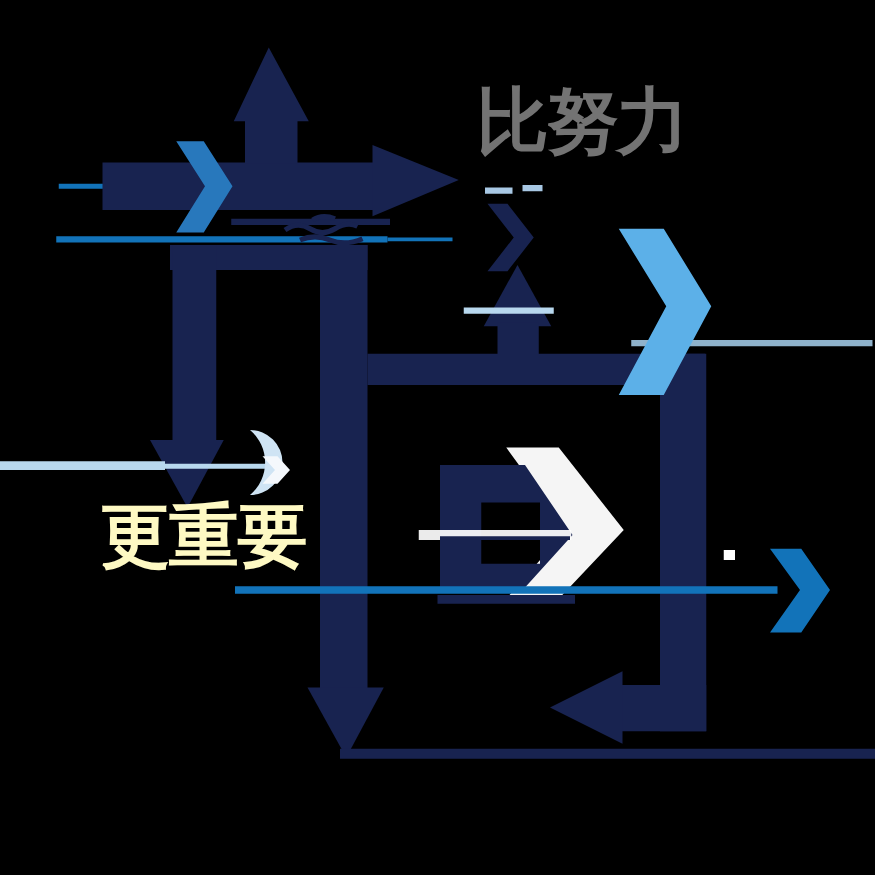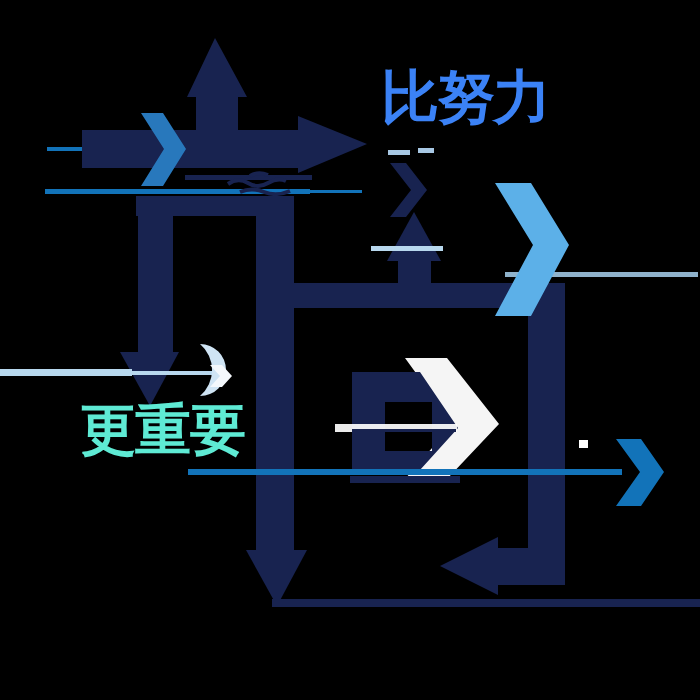--- a/index.html
+++ b/index.html
@@ -23,27 +23,27 @@
     font-family: "DejaVu Sans", sans-serif;
     font-weight: bold;
     line-height: 1;
     white-space: nowrap;
     user-select: none;
   }
   #phrase-top {
     left: 381px; top: 68px;
     font-size: 58px;
     letter-spacing: -2px;
-    color: #3b82f6;
+    color: #737373;
   }
   #phrase-mid {
     left: 80px; top: 402px;
     font-size: 56px;
     letter-spacing: -1px;
-    color: #5eead4;
+    color: #fef9c3;
   }
 </style>
 </head>
 <body>
 
 <div id="stage">
 
   <svg width="700" height="700" viewBox="0 0 700 700">
 
     <rect x="0" y="0" width="700" height="700" fill="#000000"></rect>

